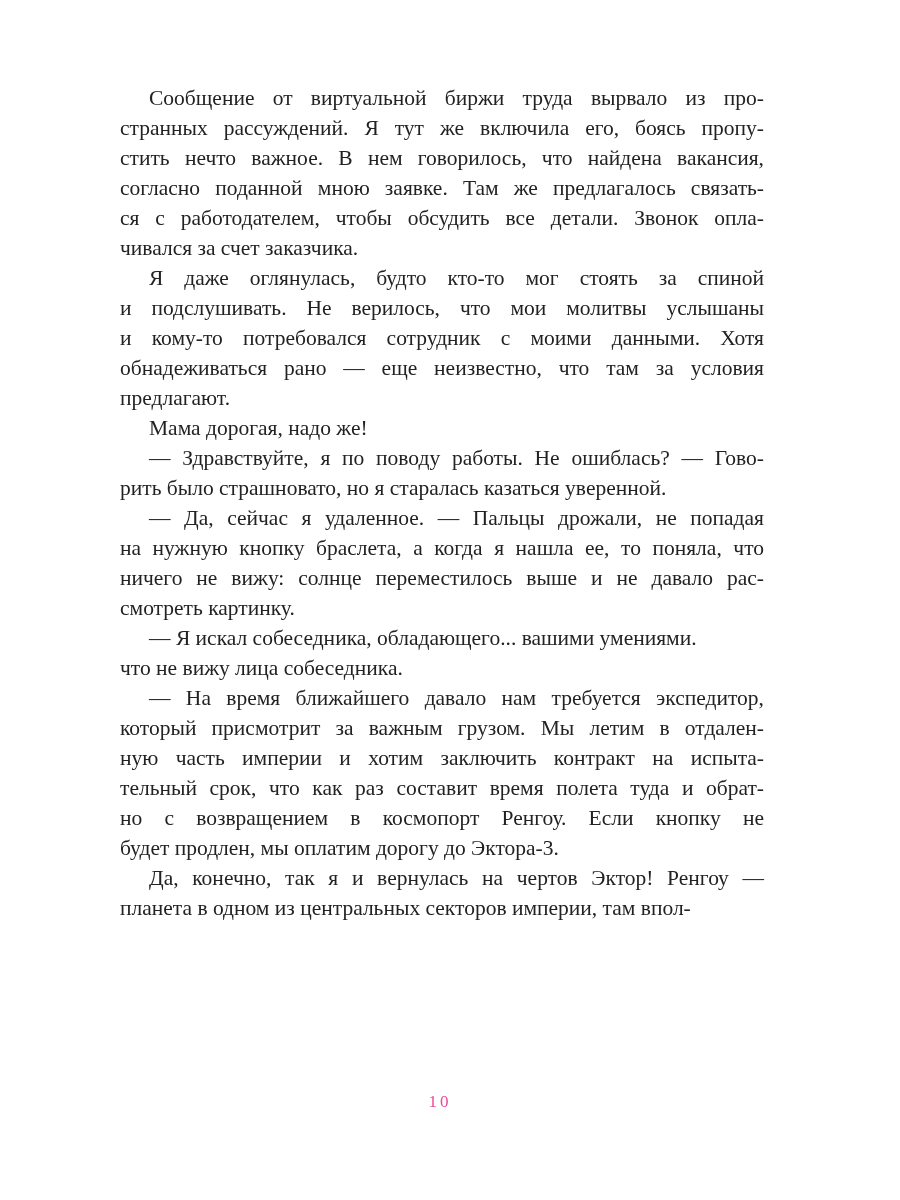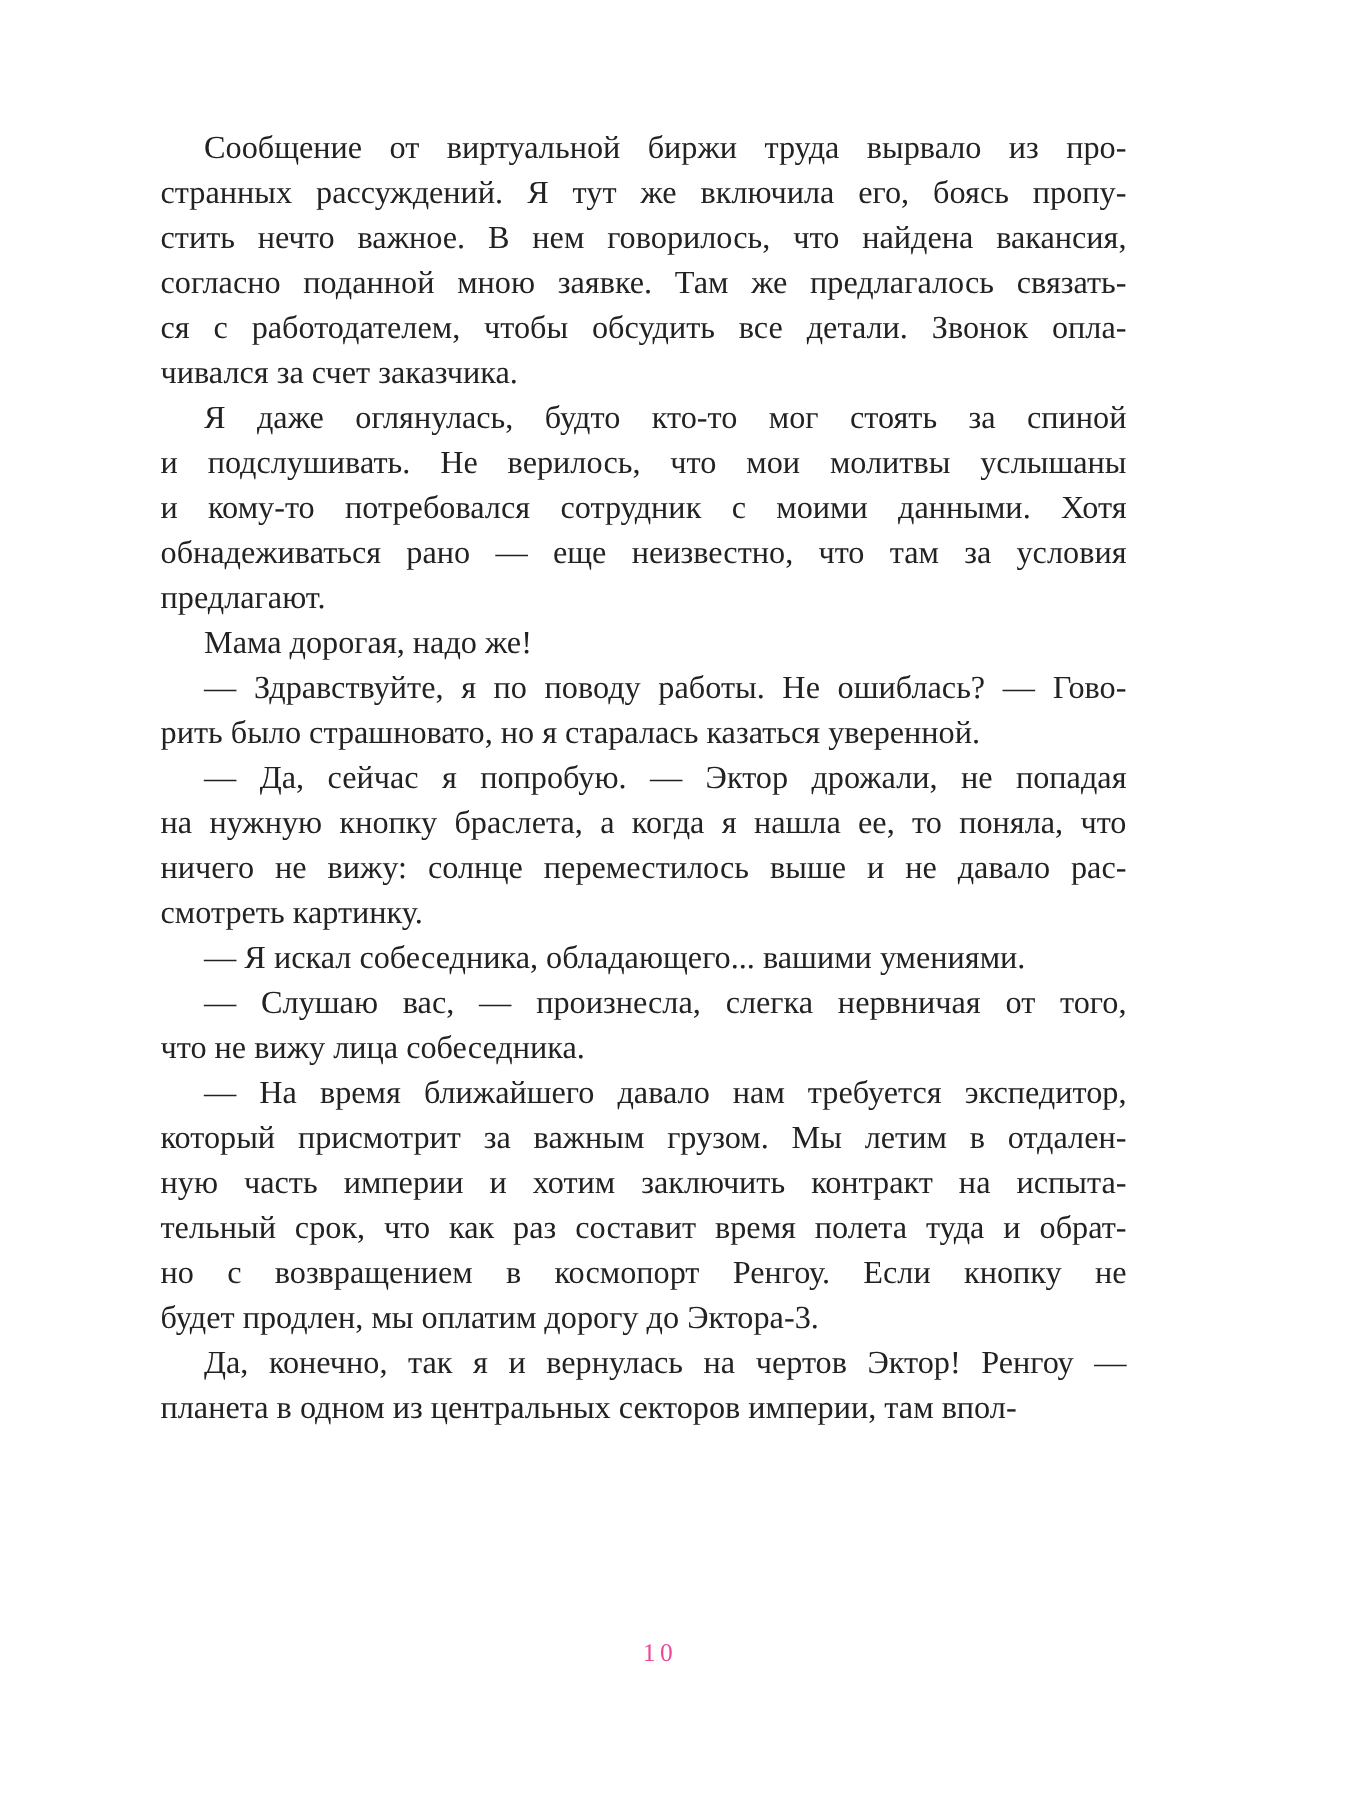--- a/index.html
+++ b/index.html
@@ -9,21 +9,21 @@
     font-family: "Liberation Serif", "DejaVu Serif", serif;
   }
   .page {
     position: relative;
     width: 900px; height: 1200px;
     background: #ffffff;
     overflow: hidden;
   }
   .text-block {
     position: absolute;
-    left: 107px; top: 83px;
+    left: 120px; top: 83px;
     width: 644px;
     color: #222222;
     font-size: 21.5px;
     line-height: 30px;
   }
   .para { margin: 0; padding: 0; }
   .line {
     text-align: justify;
     text-align-last: justify;
     white-space: normal;
@@ -63,30 +63,29 @@
         <div class="line last">предлагают.</div>
       </div>
       <div class="para">
         <div class="line first last">Мама дорогая, надо же!</div>
       </div>
       <div class="para">
         <div class="line first">— Здравствуйте, я по поводу работы. Не ошиблась? — Гово-</div>
         <div class="line last">рить было страшновато, но я старалась казаться уверенной.</div>
       </div>
       <div class="para">
-        <div class="line first">— Да, сейчас я попробую. — Эктор дрожали, не попадая</div>
+        <div class="line first">— Да, сейчас я удаленное. — Пальцы дрожали, не попадая</div>
         <div class="line">на нужную кнопку браслета, а когда я нашла ее, то поняла, что</div>
         <div class="line">ничего не вижу: солнце переместилось выше и не давало рас-</div>
         <div class="line last">смотреть картинку.</div>
       </div>
       <div class="para">
         <div class="line first last">— Я искал собеседника, обладающего... вашими умениями.</div>
       </div>
       <div class="para">
-        <div class="line first">— Слушаю вас, — произнесла, слегка нервничая от того,</div>
         <div class="line last">что не вижу лица собеседника.</div>
       </div>
       <div class="para">
         <div class="line first">— На время ближайшего давало нам требуется экспедитор,</div>
         <div class="line">который присмотрит за важным грузом. Мы летим в отдален-</div>
         <div class="line">ную часть империи и хотим заключить контракт на испыта-</div>
         <div class="line">тельный срок, что как раз составит время полета туда и обрат-</div>
         <div class="line">но с возвращением в космопорт Ренгоу. Если кнопку не</div>
         <div class="line last">будет продлен, мы оплатим дорогу до Эктора-3.</div>
       </div>

